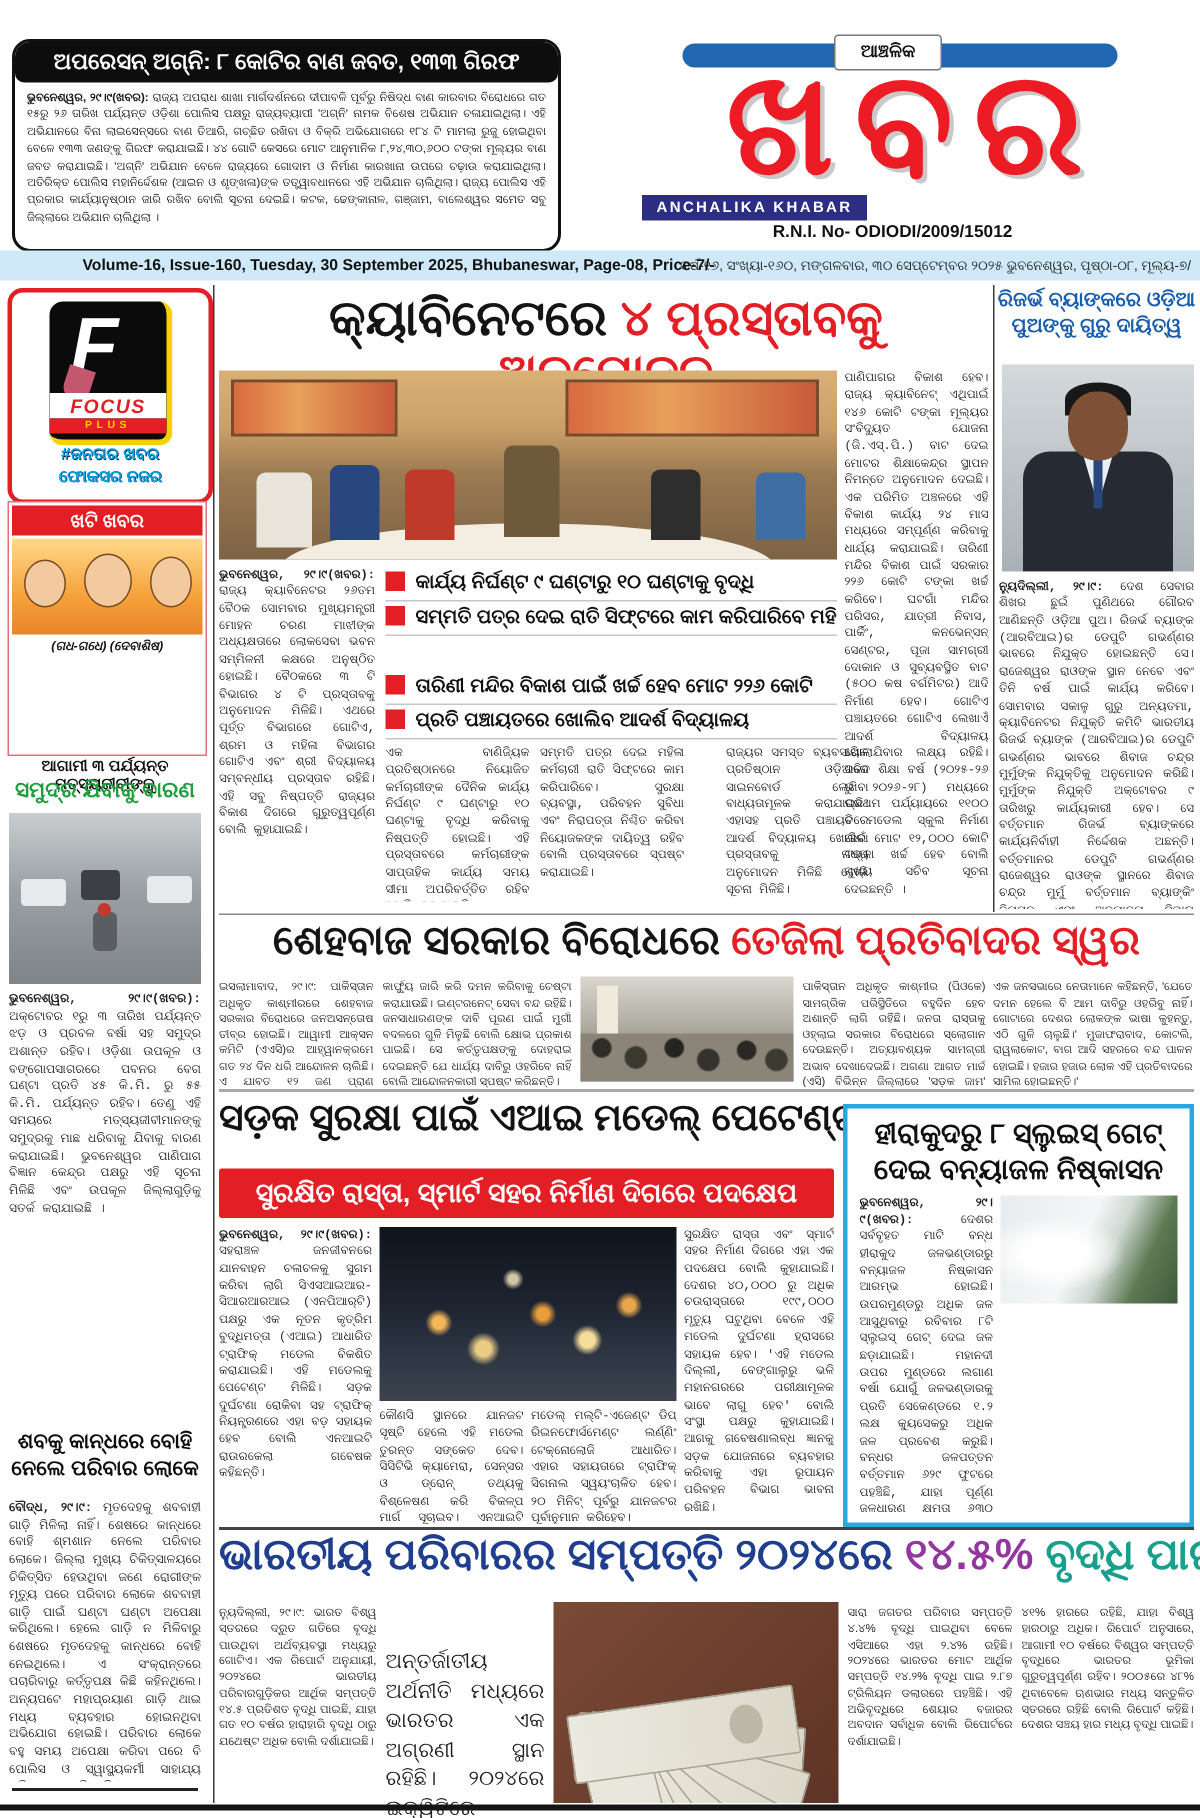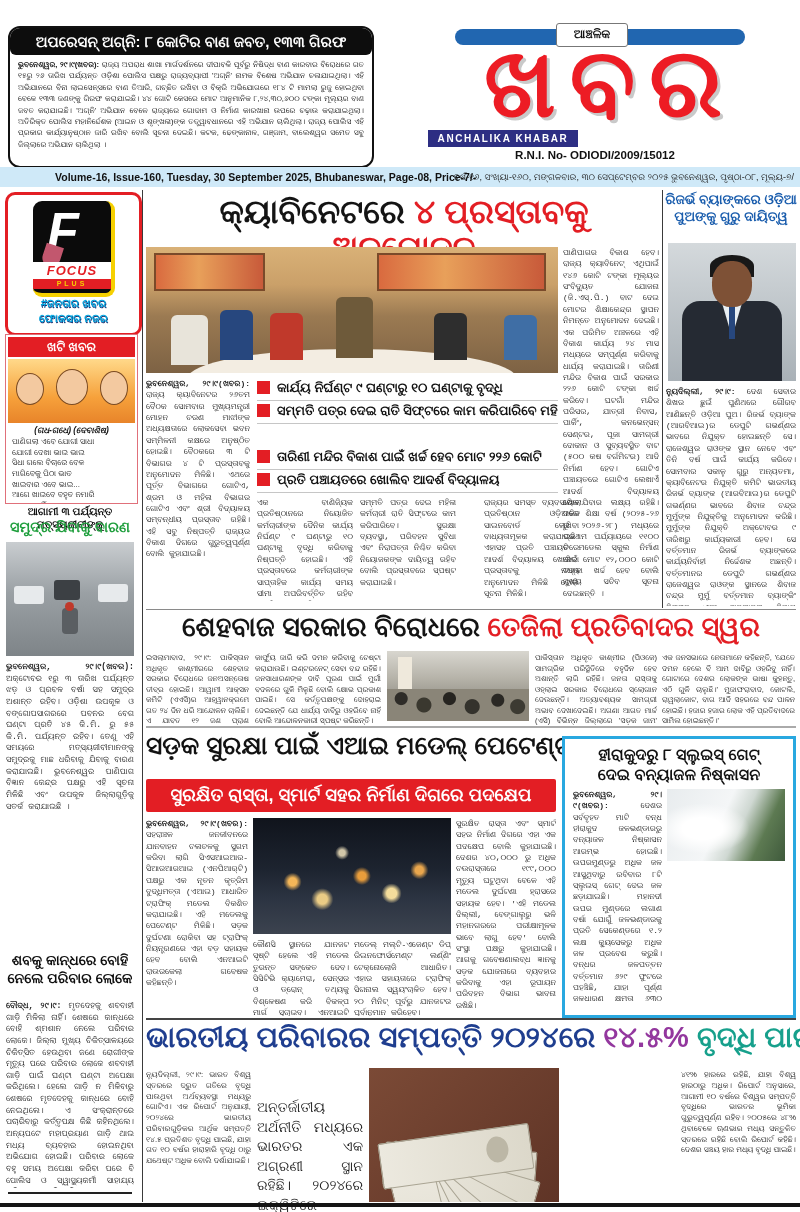--- a/index.html
+++ b/index.html
@@ -95,21 +95,21 @@
   .bullet-row{position:absolute;left:257px;width:301px;height:23px;border-bottom:1px solid #c6c6c6;}
   .bullet-sq{position:absolute;left:0;top:4px;width:13px;height:13px;background:#e31e24;}
   .bullet-txt{position:absolute;left:20px;top:0;width:281px;font-weight:bold;font-size:13px;line-height:21px;
               white-space:nowrap;overflow:hidden;color:#101010;}
   .rbi-head{left:664px;top:192px;width:134px;text-align:center;font-weight:bold;font-size:13.5px;line-height:1.25;color:#1a5dad;}
   .prot-head{left:146px;top:612px;width:650px;text-align:center;font-weight:bold;font-size:27px;white-space:nowrap;}
   .road-head{left:146px;top:731px;width:410px;text-align:center;font-weight:bold;font-size:25px;color:#121212;white-space:nowrap;}
   .road-banner{left:146px;top:779px;width:410px;height:33px;background:#e31e24;color:#fff;font-weight:bold;
                font-size:18px;text-align:center;line-height:33px;border-radius:2px;}
   .hirabox{left:562px;top:736px;width:234px;height:282px;border:3.5px solid #29a8e0;background:#fff;padding:6px 8px;box-sizing:border-box;}
-  .hira-head{font-weight:bold;font-size:16px;line-height:1.25;text-align:center;color:#101010;}
+  .hira-head{font-weight:bold;font-size:19px;line-height:1.25;text-align:center;color:#101010;}
   .wealth-head{left:146px;top:1021px;width:650px;text-align:center;font-weight:bold;font-size:29px;white-space:nowrap;}
   .navy{color:#1f3e8f;} .purple{color:#93379e;} .teal{color:#17a08c;}
   .side-head1{left:4px;top:505px;width:132px;text-align:center;font-weight:bold;font-size:10.5px;color:#111;}
   .side-head2{left:4px;top:519px;width:132px;text-align:center;font-weight:bold;font-size:14.5px;color:#1e9e3c;}
   .funeral-head{left:2px;top:952px;width:136px;text-align:center;font-weight:bold;font-size:14px;line-height:1.25;color:#0d0d0d;}
 </style>
 </head>
 <body>
 
 <div class="page">
@@ -144,29 +144,20 @@
   </div>
 
   <div class="abs khantibox">
     <div class="khanti-head">ଖଟି ଖବର</div>
     <div class="cartoon">
       <div class="face" style="left:8px;top:14px;width:26px;height:30px;"></div>
       <div class="face" style="left:48px;top:10px;width:30px;height:34px;"></div>
       <div class="face" style="left:92px;top:12px;width:26px;height:32px;"></div>
     </div>
     <div class="capline">(ଗଧ-ଗଧେ)  (ଦେବାଶିଷ)</div>
-    <div class="verse">
-      <div>ପାଣିଗଲା ଏବେ ଯୋଗୀ ସାଧା</div>
-      <div>ଯୋଗୀ ଦେଖା ଭାଇ ଭାଇ</div>
-      <div>ସିଧା ଗଲେ ବିଚାରେ ବେଳ</div>
-      <div>ମାଗିବେକୁ ପିଠା ଭାତ</div>
-      <div>ଖାଇବାର ଏବେ ଭାଇ...</div>
-      <div>ଆଗେ ଖାଇବେ ବହୁତ ନମାରି</div>
-      <div>ଦେବେ ପାର୍ଟିଖଣ୍ଡ ।</div>
-    </div>
   </div>
 
   <div class="abs side-head1">ଆଗାମୀ ୩ ପର୍ଯ୍ୟନ୍ତ ମତ୍ସ୍ୟଜୀବୀଙ୍କୁ</div>
   <div class="abs side-head2">ସମୁଦ୍ର ଯିବାକୁ ବାରଣ</div>
   <div class="abs photo rainphoto" style="left:6px;top:542px;width:128px;height:114px;">
     <div class="rain-car" style="left:8px;top:44px;width:30px;height:18px;"></div>
     <div class="rain-car" style="left:92px;top:42px;width:30px;height:18px;"></div>
     <div class="rain-car" style="left:48px;top:38px;width:26px;height:20px;background:#3c4044;"></div>
     <div class="rain-biker" style="left:56px;top:66px;"></div>
     <div class="rain-helmet" style="left:59px;top:60px;"></div>
@@ -280,16 +271,17 @@
     <div class="note" style="transform:rotate(16deg);"></div>
     <div class="note" style="transform:rotate(28deg);"></div>
     <div class="note" style="transform:rotate(40deg);"></div>
     <div class="note" style="transform:rotate(52deg);"></div>
     <div class="note" style="transform:rotate(64deg);"></div>
     <div class="note" style="transform:rotate(76deg);"></div>
     <div class="note" style="transform:rotate(-8deg);">
         <div class="note-g"></div>
       </div>
   </div>
+  <div class="abs just smalltxt" style="left:565px;top:1070px;width:110px;height:130px;font-size:7.7px;">ସାରା ଜଗତର ପରିବାର ସମ୍ପତ୍ତି ୪.୪% ବୃଦ୍ଧି ପାଇଥିବା ବେଳେ ଏସିଆରେ ଏହା ୨.୪% ରହିଛି। ୨୦୨୪ରେ ଭାରତର ମୋଟ ଆର୍ଥିକ ସମ୍ପତ୍ତି ୧୪.୨% ବୃଦ୍ଧି ପାଇ ୨.୮୭ ଟ୍ରିଲିୟନ ଡଲାରରେ ପହଞ୍ଚିଛି। ଏହି ଅଭିବୃଦ୍ଧିରେ ଶେୟାର ବଜାରର ଅବଦାନ ସର୍ବାଧିକ ବୋଲି ରିପୋର୍ଟରେ ଦର୍ଶାଯାଇଛି।</div>
   <div class="abs just smalltxt" style="left:681px;top:1070px;width:115px;height:130px;font-size:7.7px;">୪୧% ହାରରେ ରହିଛି, ଯାହା ବିଶ୍ୱ ହାରଠାରୁ ଅଧିକ। ରିପୋର୍ଟ ଅନୁସାରେ, ଆଗାମୀ ୧୦ ବର୍ଷରେ ବିଶ୍ୱର ସମ୍ପତ୍ତି ବୃଦ୍ଧିରେ ଭାରତର ଭୂମିକା ଗୁରୁତ୍ୱପୂର୍ଣ୍ଣ ରହିବ। ୨୦୦୫ରେ ୪୮% ଥିବାବେଳେ ଋଣଭାର ମଧ୍ୟ ସନ୍ତୁଳିତ ସ୍ତରରେ ରହିଛି ବୋଲି ରିପୋର୍ଟ କହିଛି। ଦେଶର ସଞ୍ଚୟ ହାର ମଧ୍ୟ ବୃଦ୍ଧି ପାଇଛି।</div>
 
   <div class="abs" style="left:0;top:1203px;width:800px;height:4px;background:#151515;"></div>
 </div>
 
 </body></html>

